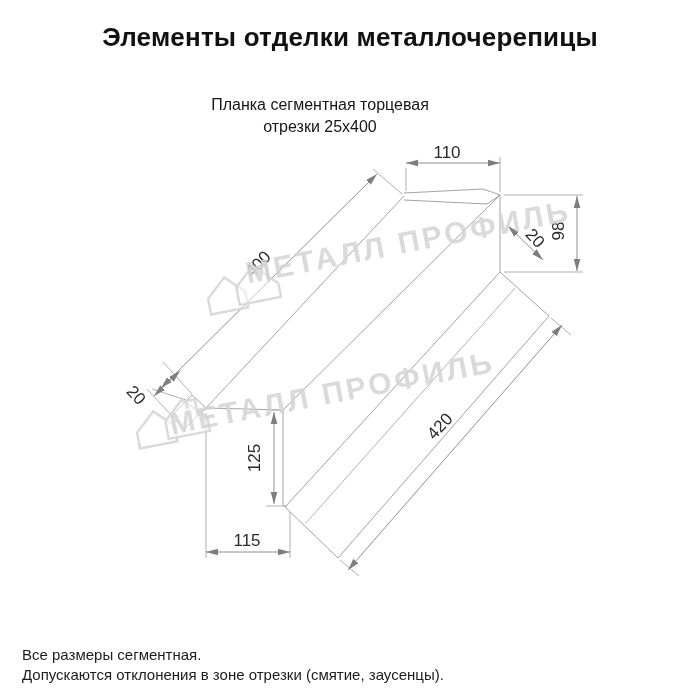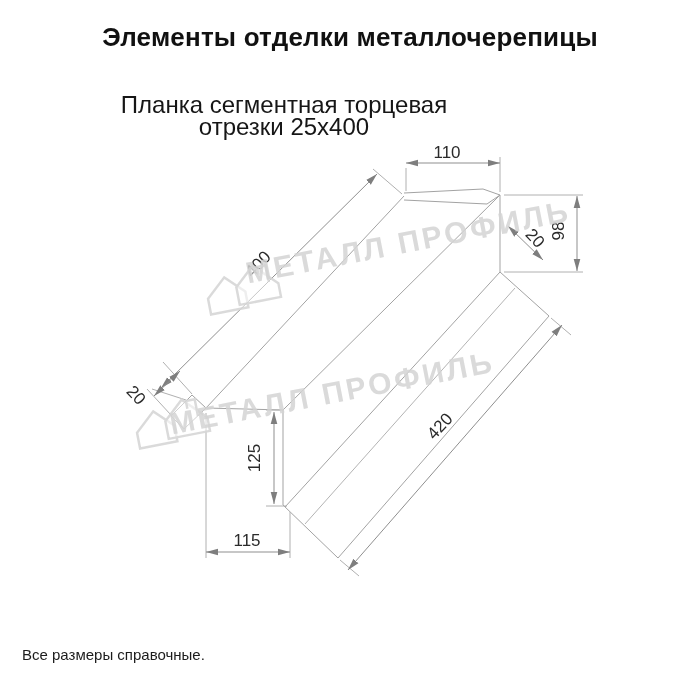--- a/index.html
+++ b/index.html
@@ -6,21 +6,21 @@
   body{
     width:700px;height:700px;background:#ffffff;position:relative;overflow:hidden;
     font-family:"Liberation Sans","DejaVu Sans",sans-serif;color:#1a1a1a;
   }
   .page-title{
     position:absolute;top:22px;left:0;width:700px;text-align:center;
     font-size:26px;font-weight:bold;letter-spacing:.2px;color:#111;margin:0;
   }
   .subtitle{
     position:absolute;top:94px;left:0;width:568px;text-align:center;
-    font-size:24px;line-height:22px;color:#161616;
+    font-size:16px;line-height:22px;color:#161616;padding-left:36px;
   }
   .drawing-svg{position:absolute;left:0;top:0;}
   .part{stroke:#a3a3a3;stroke-width:1;fill:none;}
   .hemline{stroke:#b3b3b3;stroke-width:1;fill:none;}
   .dim{stroke:#8f8f8f;stroke-width:1;fill:none;}
   .ext{stroke:#b0b0b0;stroke-width:1;fill:none;}
   .dimtext{font-size:17px;fill:#2b2b2b;}
   .wm-text{font-size:30px;font-weight:bold;letter-spacing:3px;fill:#d4d4d4;opacity:.85;}
   .wm-logo{stroke:#d7d7d7;stroke-width:2.5;fill:#ffffff;fill-opacity:.55;opacity:.9;}
   .footer{
@@ -139,14 +139,15 @@
     <g class="wm-logo" transform="translate(172,424) rotate(-11)">
       <path d="M-36,18 L-36,2 L-16,-16 L2,2 L2,18 Z"></path>
       <path d="M-6,14 L-6,-4 L14,-22 L36,0 L36,14 Z"></path>
       <path d="M18,-12 L18,-20 L27,-20 L27,-3"></path>
     </g>
     <text class="wm-text" text-anchor="middle" transform="translate(334,403) rotate(-11)">МЕТАЛЛ ПРОФИЛЬ</text>
   </g>
 </svg>
 
 <div class="footer">
-  <div>Все размеры справочные.</div>
+  <div>Все размеры сегментная.</div>
+  <div>Допускаются отклонения в зоне отрезки (смятие, заусенцы).</div>
 </div>
 
 </body></html>

